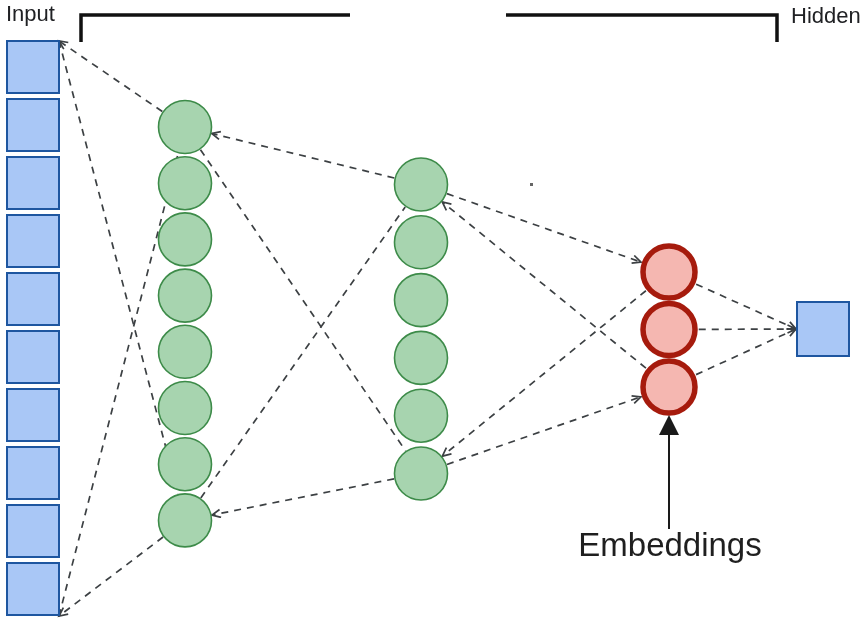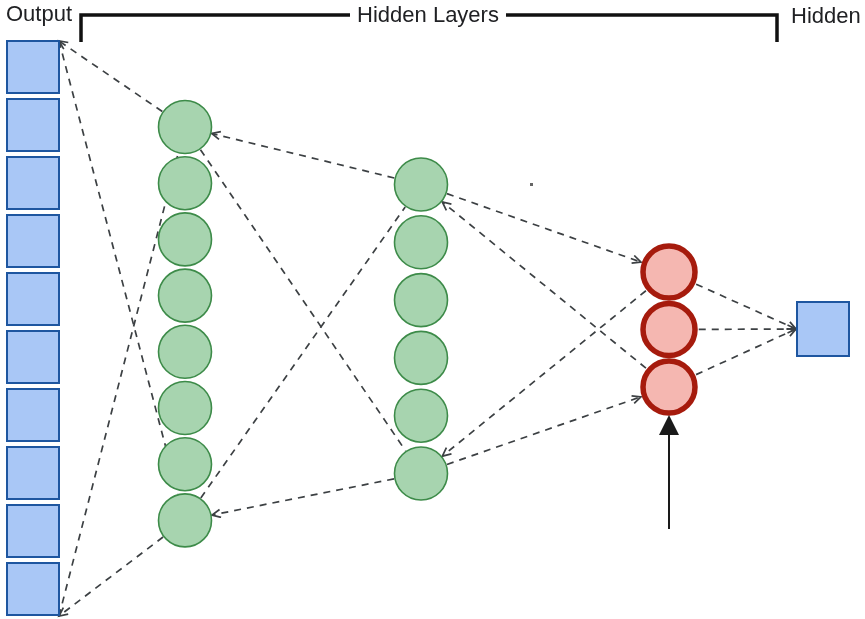--- a/index.html
+++ b/index.html
@@ -84,16 +84,16 @@
       <circle cx="421" cy="415.7" r="26.5" fill="#a7d4af" stroke="#3d8b49" stroke-width="1.6"></circle>
       <circle cx="421" cy="473.5" r="26.5" fill="#a7d4af" stroke="#3d8b49" stroke-width="1.6"></circle>
       <circle cx="669" cy="272" r="26" fill="#f5b7b1" stroke="#a61b0d" stroke-width="5.5"></circle>
       <circle cx="669" cy="329.5" r="26" fill="#f5b7b1" stroke="#a61b0d" stroke-width="5.5"></circle>
       <circle cx="669" cy="387" r="26" fill="#f5b7b1" stroke="#a61b0d" stroke-width="5.5"></circle>
       <rect x="797" y="302" width="52" height="54" fill="#a9c7f6" stroke="#1e56a0" stroke-width="2"></rect>
       <line x1="669" y1="529" x2="669" y2="433" stroke="#1a1a1a" stroke-width="2"></line>
       <polygon points="669,415 659,435 679,435" fill="#1a1a1a"></polygon>
       <rect x="530" y="183" width="3" height="3" fill="#666666"></rect>
     </svg>
-  <div class="lbl input-lbl">Output</div>
-  <div class="lbl hidden-lbl">Hidden Layers</div>
+  <div class="lbl input-lbl">Input</div>
   <div class="lbl output-lbl">Hidden</div>
+  <div class="lbl emb-lbl">Embeddings</div>
 </div>
 
 </body></html>

